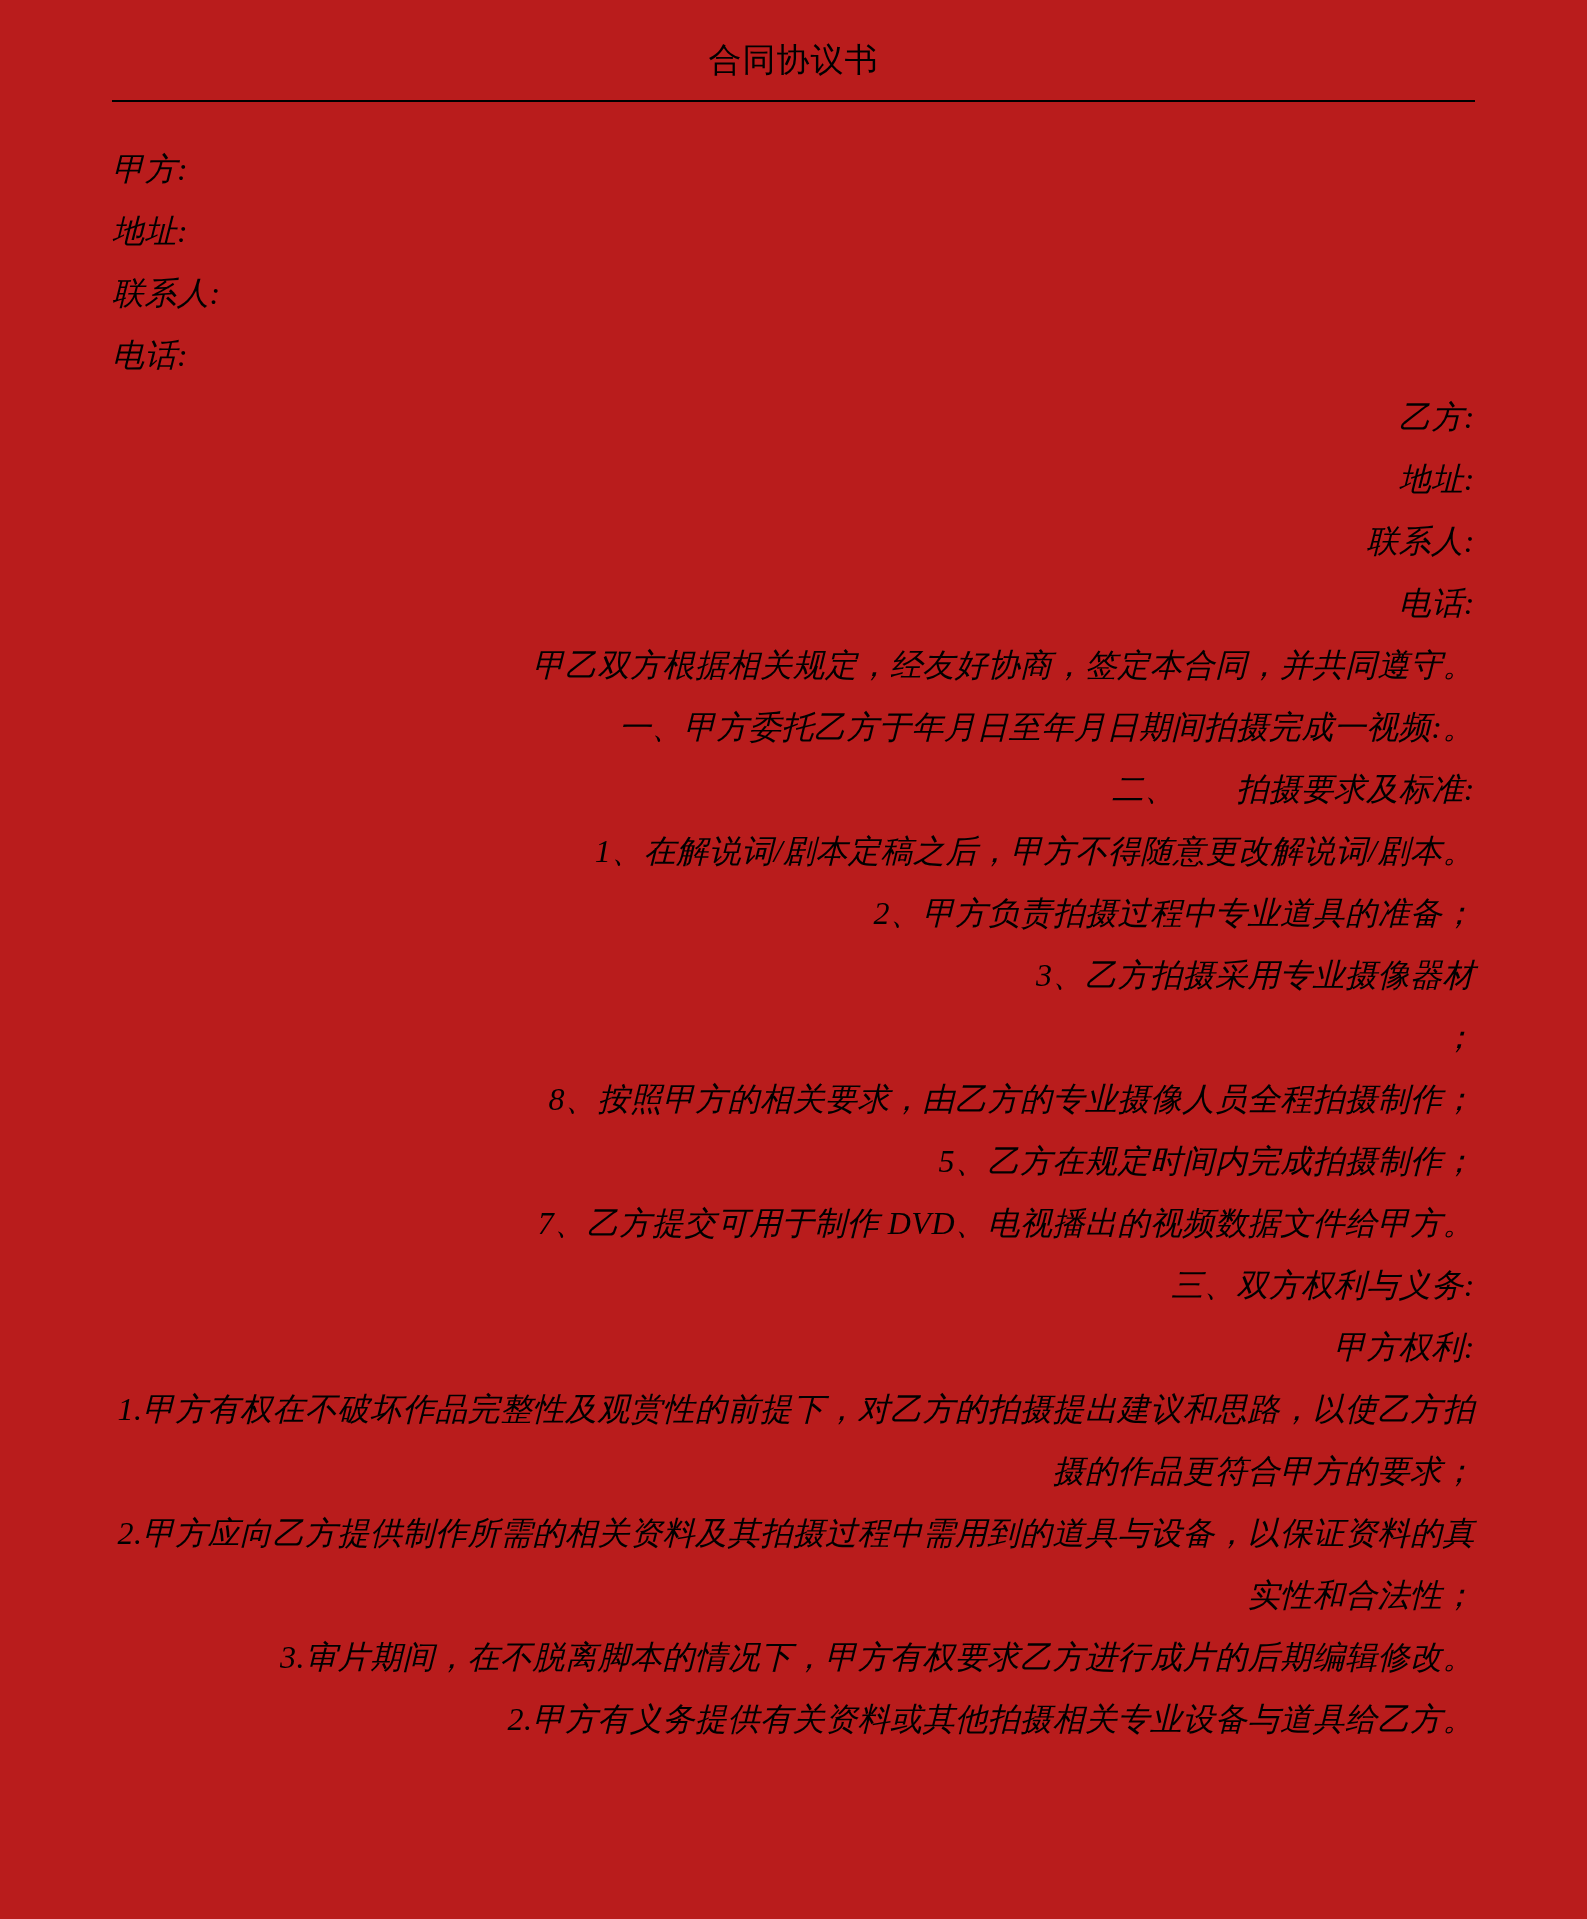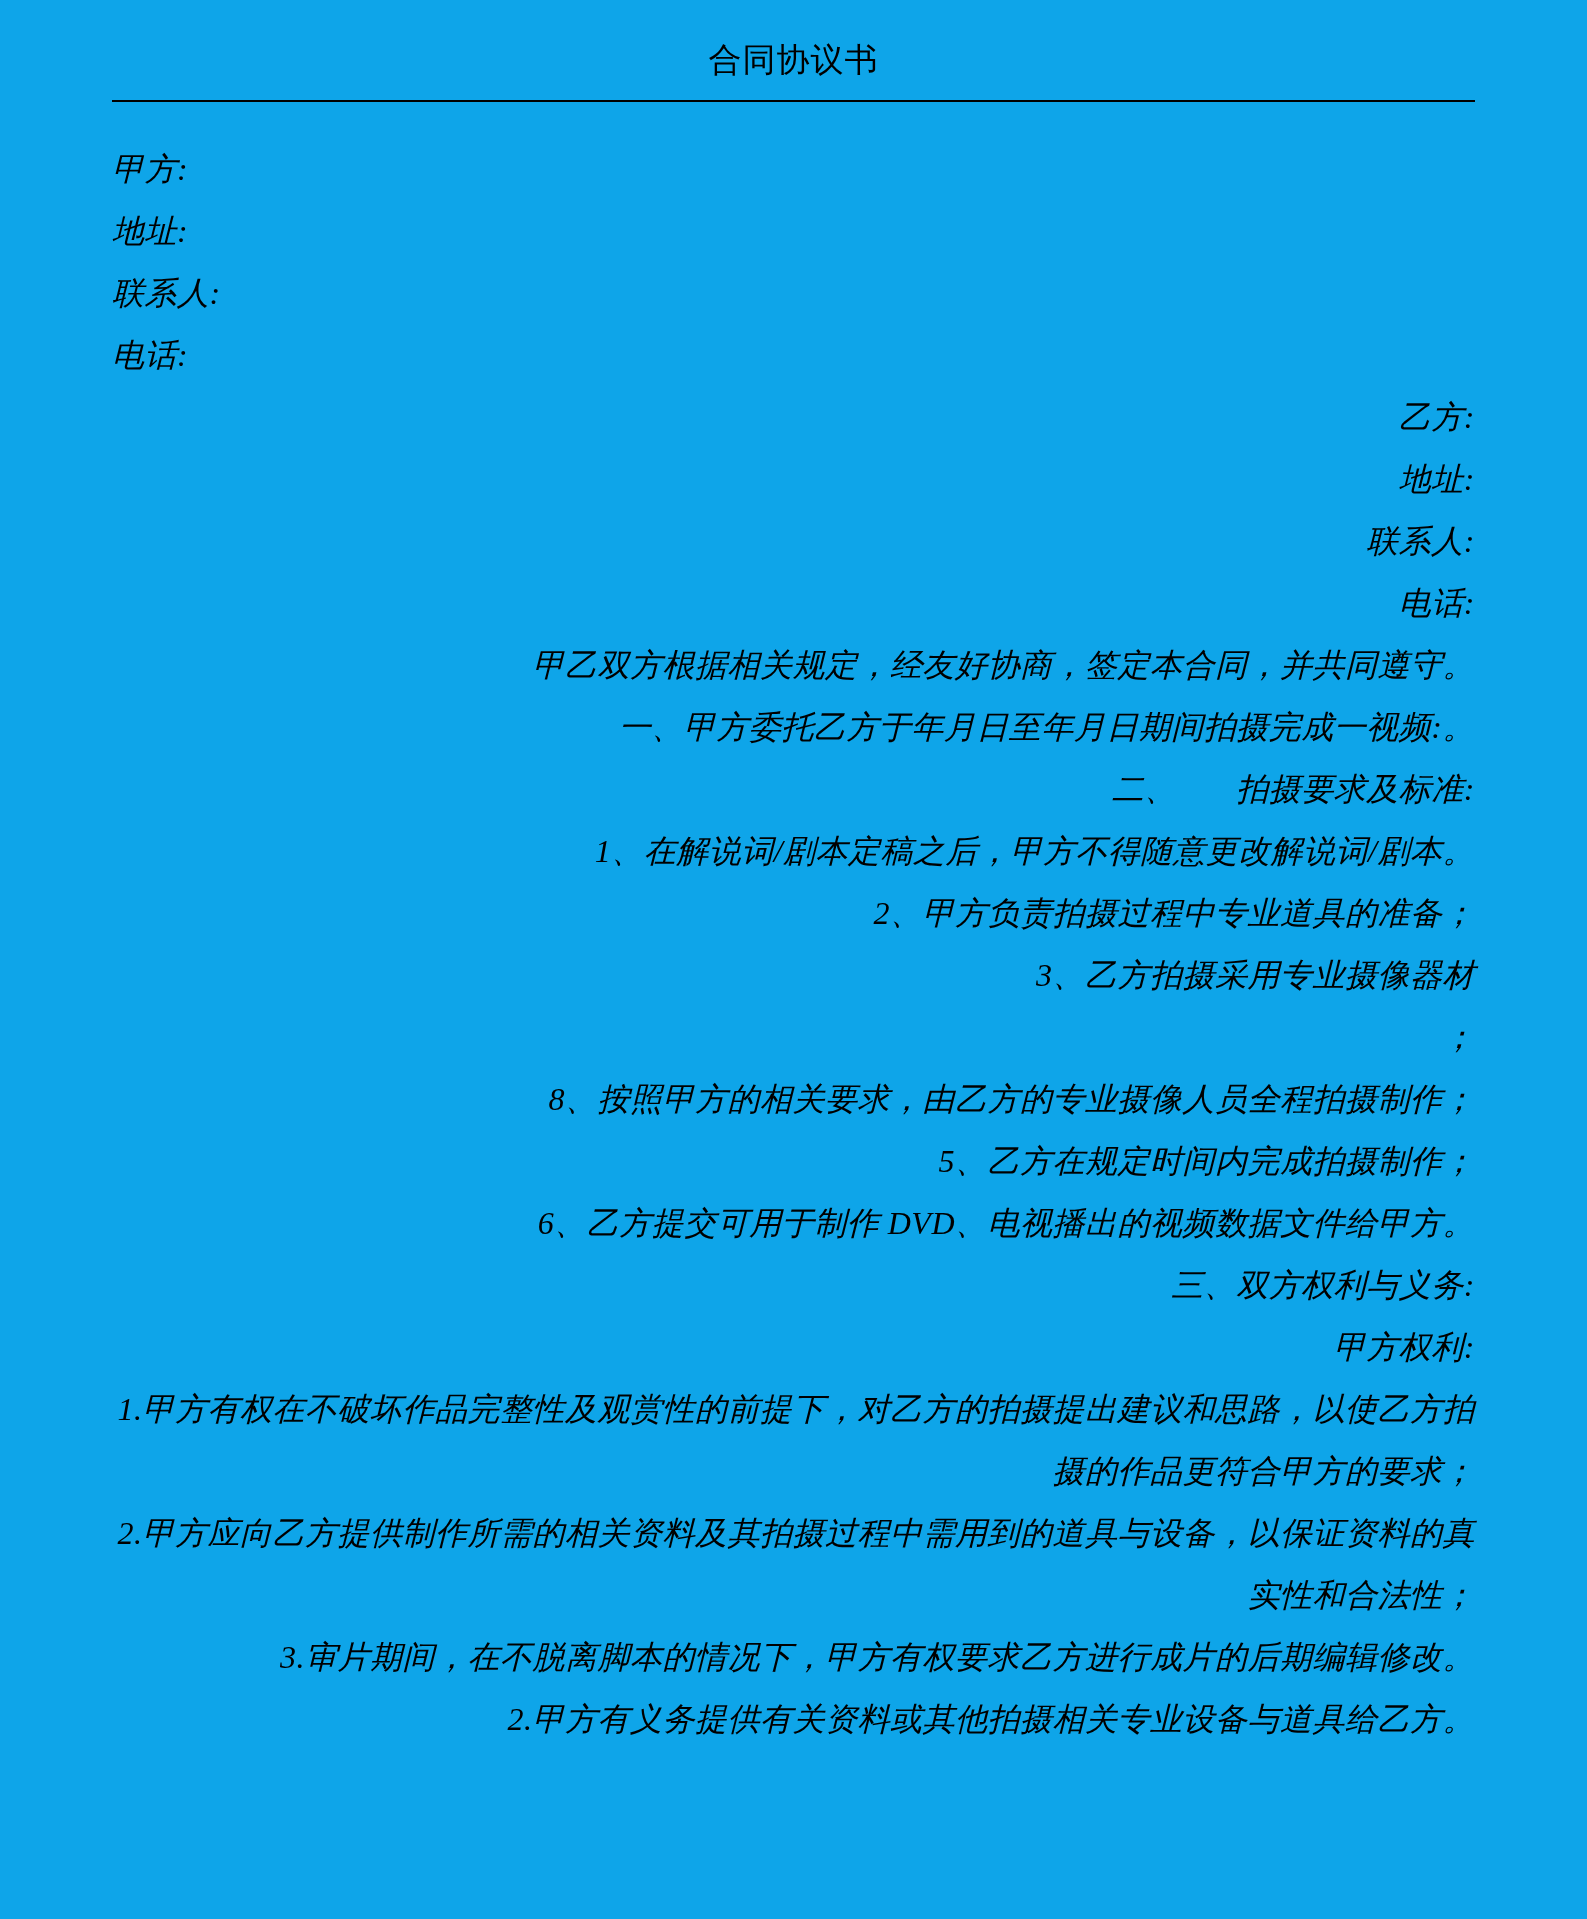--- a/index.html
+++ b/index.html
@@ -12,21 +12,21 @@
     background: #ffffff;
     color: #000000;
     font-family: "Liberation Serif", "DejaVu Serif", serif;
     overflow: hidden;
   }
   .page {
     box-sizing: border-box;
     width: 1587px;
     height: 1919px;
     padding: 0 112px;
-    background: #0ea5e9;
+    background: #b91c1c;
   }
   .doc-title {
     padding-top: 40px;
     line-height: 40px;
     font-size: 33px;
     font-family: "Liberation Sans", "DejaVu Sans", sans-serif;
     font-weight: 500;
     text-align: center;
     letter-spacing: 1px;
   }
@@ -76,21 +76,21 @@
       <div class="line">电话:</div>
       <div class="line">甲乙双方根据相关规定，经友好协商，签定本合同，并共同遵守。</div>
       <div class="line">一、甲方委托乙方于年月日至年月日期间拍摄完成一视频:。</div>
       <div class="line">二、       拍摄要求及标准:</div>
       <div class="line">1、在解说词/剧本定稿之后，甲方不得随意更改解说词/剧本。</div>
       <div class="line">2、甲方负责拍摄过程中专业道具的准备；</div>
       <div class="line">3、乙方拍摄采用专业摄像器材</div>
       <div class="line">；</div>
       <div class="line">8、按照甲方的相关要求，由乙方的专业摄像人员全程拍摄制作；</div>
       <div class="line">5、乙方在规定时间内完成拍摄制作；</div>
-      <div class="line">6、乙方提交可用于制作 DVD、电视播出的视频数据文件给甲方。</div>
+      <div class="line">7、乙方提交可用于制作 DVD、电视播出的视频数据文件给甲方。</div>
       <div class="line">三、双方权利与义务:</div>
       <div class="line">甲方权利:</div>
       <div class="line">1.甲方有权在不破坏作品完整性及观赏性的前提下，对乙方的拍摄提出建议和思路，以使乙方拍摄的作品更符合甲方的要求；</div>
       <div class="line">2.甲方应向乙方提供制作所需的相关资料及其拍摄过程中需用到的道具与设备，以保证资料的真实性和合法性；</div>
       <div class="line">3.审片期间，在不脱离脚本的情况下，甲方有权要求乙方进行成片的后期编辑修改。</div>
       <div class="line">2.甲方有义务提供有关资料或其他拍摄相关专业设备与道具给乙方。</div>
     </div>
 
 </div>
 

